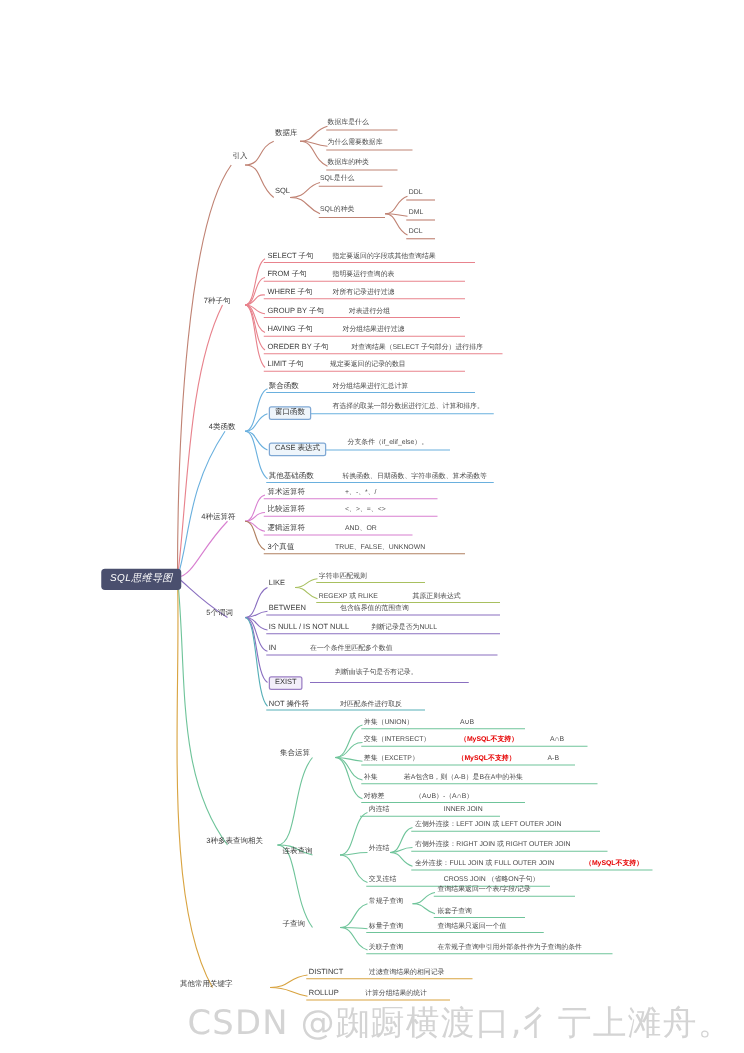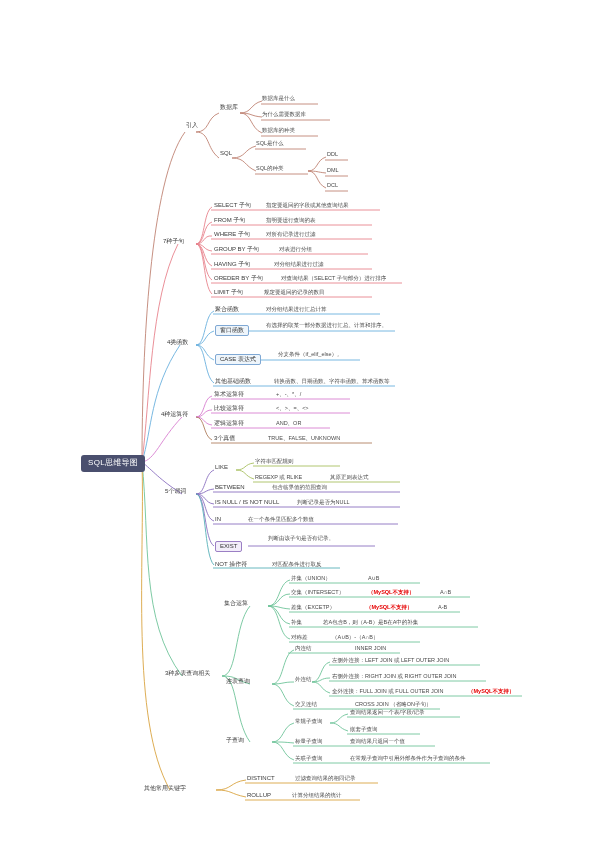--- a/index.html
+++ b/index.html
@@ -13,20 +13,21 @@
   #canvas{position:absolute;left:0;top:0;width:595px;height:842px;}
   svg.links{position:absolute;left:0;top:0;width:595px;height:842px;pointer-events:none;}
 
   .node{position:absolute;white-space:nowrap;line-height:1.1;}
 
   
   .root{
     background:#4a4f6e;color:#ffffff;
     font-size:8px;padding:4px 7px;border-radius:3px;
     letter-spacing:.3px;
+    font-style:italic;
   }
   
   .l1{font-size:6px;color:#3a3a3a;}
   
   .l2{font-size:6px;color:#3a3a3a;}
   
   .l3{font-size:5.5px;color:#4a4a4a;}
   
   .desc{font-size:5.5px;color:#4a4a4a;}
   .boxed{border:1px solid #9b7fc4;background:#f3eefa;border-radius:2px;padding:1px 4px;font-size:6px;color:#333;}
@@ -273,14 +274,15 @@
   <div class="node desc" style="left:350px;top:738px;">查询结果只返回一个值</div>
   <div class="node l3" style="left:295px;top:755px;">关联子查询</div>
   <div class="node desc" style="left:350px;top:755px;">在常规子查询中引用外部条件作为子查询的条件</div>
 
   <div class="node l1" style="left:144px;top:785px;">其他常用关键字</div>
   <div class="node l2" style="left:247px;top:775px;">DISTINCT</div>
   <div class="node desc" style="left:295px;top:775px;">过滤查询结果的相同记录</div>
   <div class="node l2" style="left:247px;top:792px;">ROLLUP</div>
   <div class="node desc" style="left:292px;top:792px;">计算分组结果的统计</div>
 
+  <div class="watermark">CSDN @踟蹰横渡口,彳亍上滩舟。</div>
 
 </div>
 
 </body></html>

